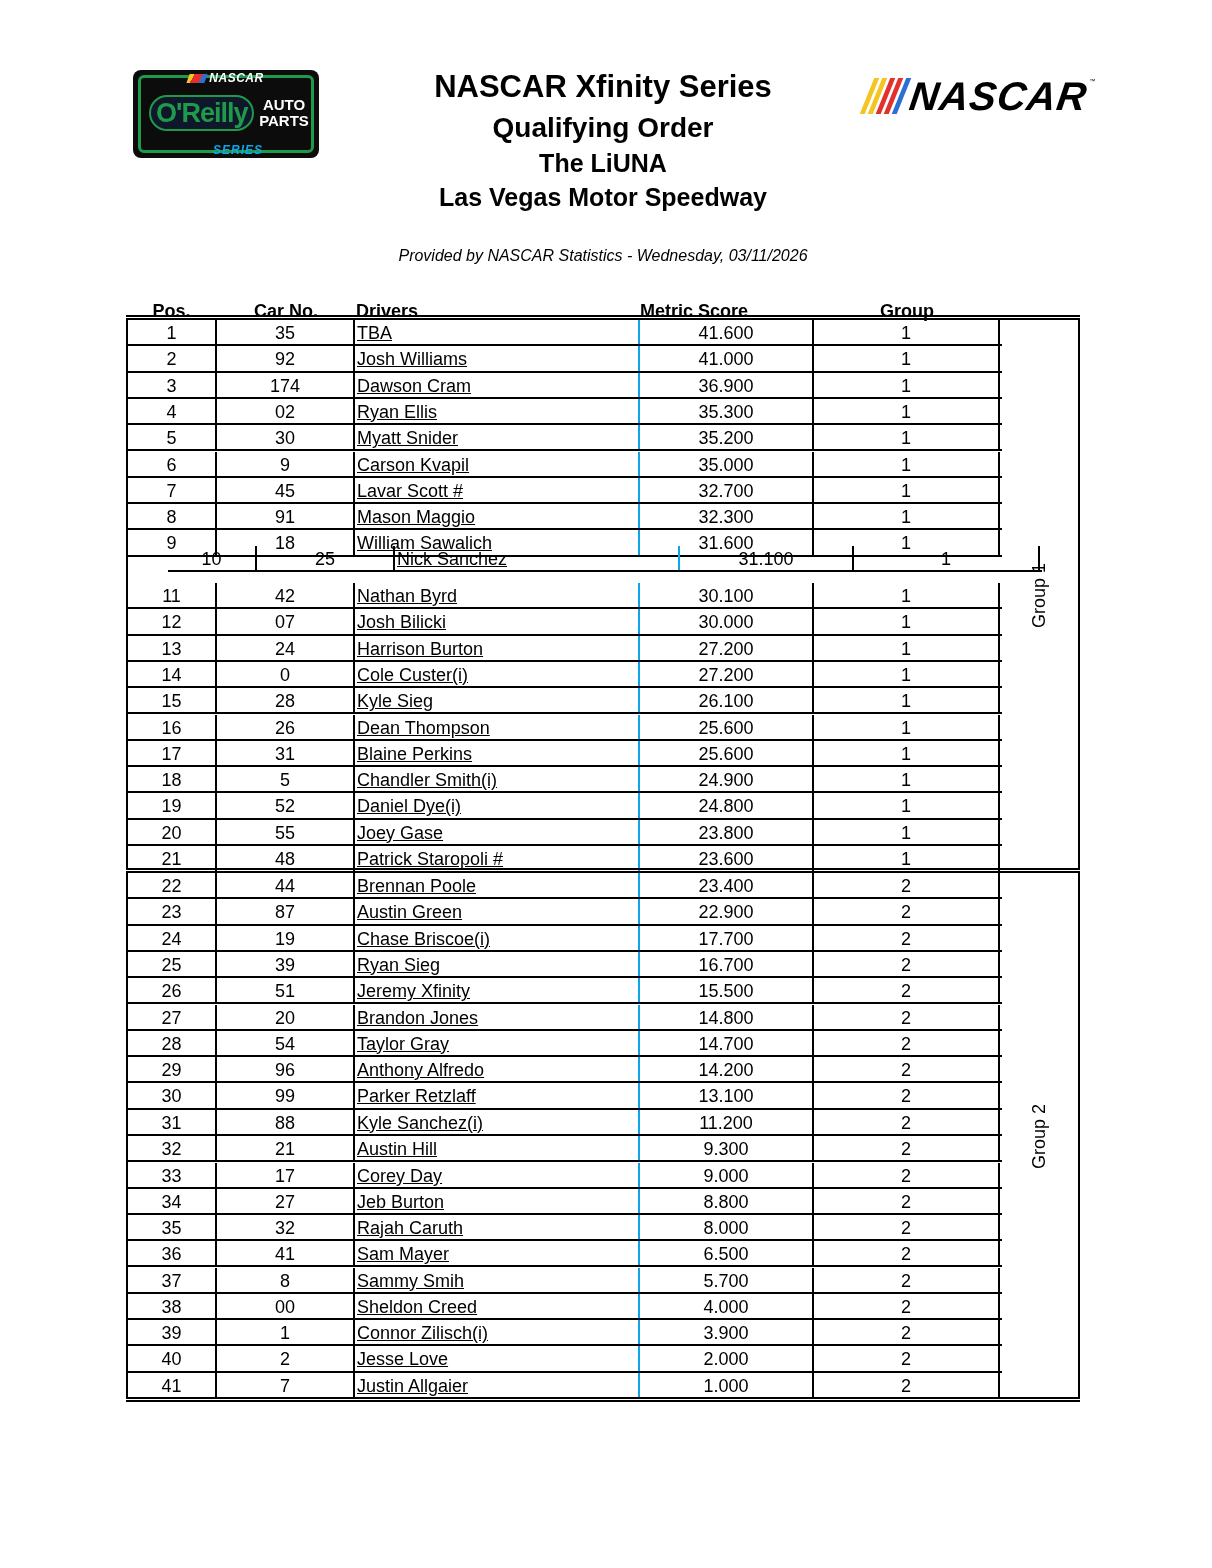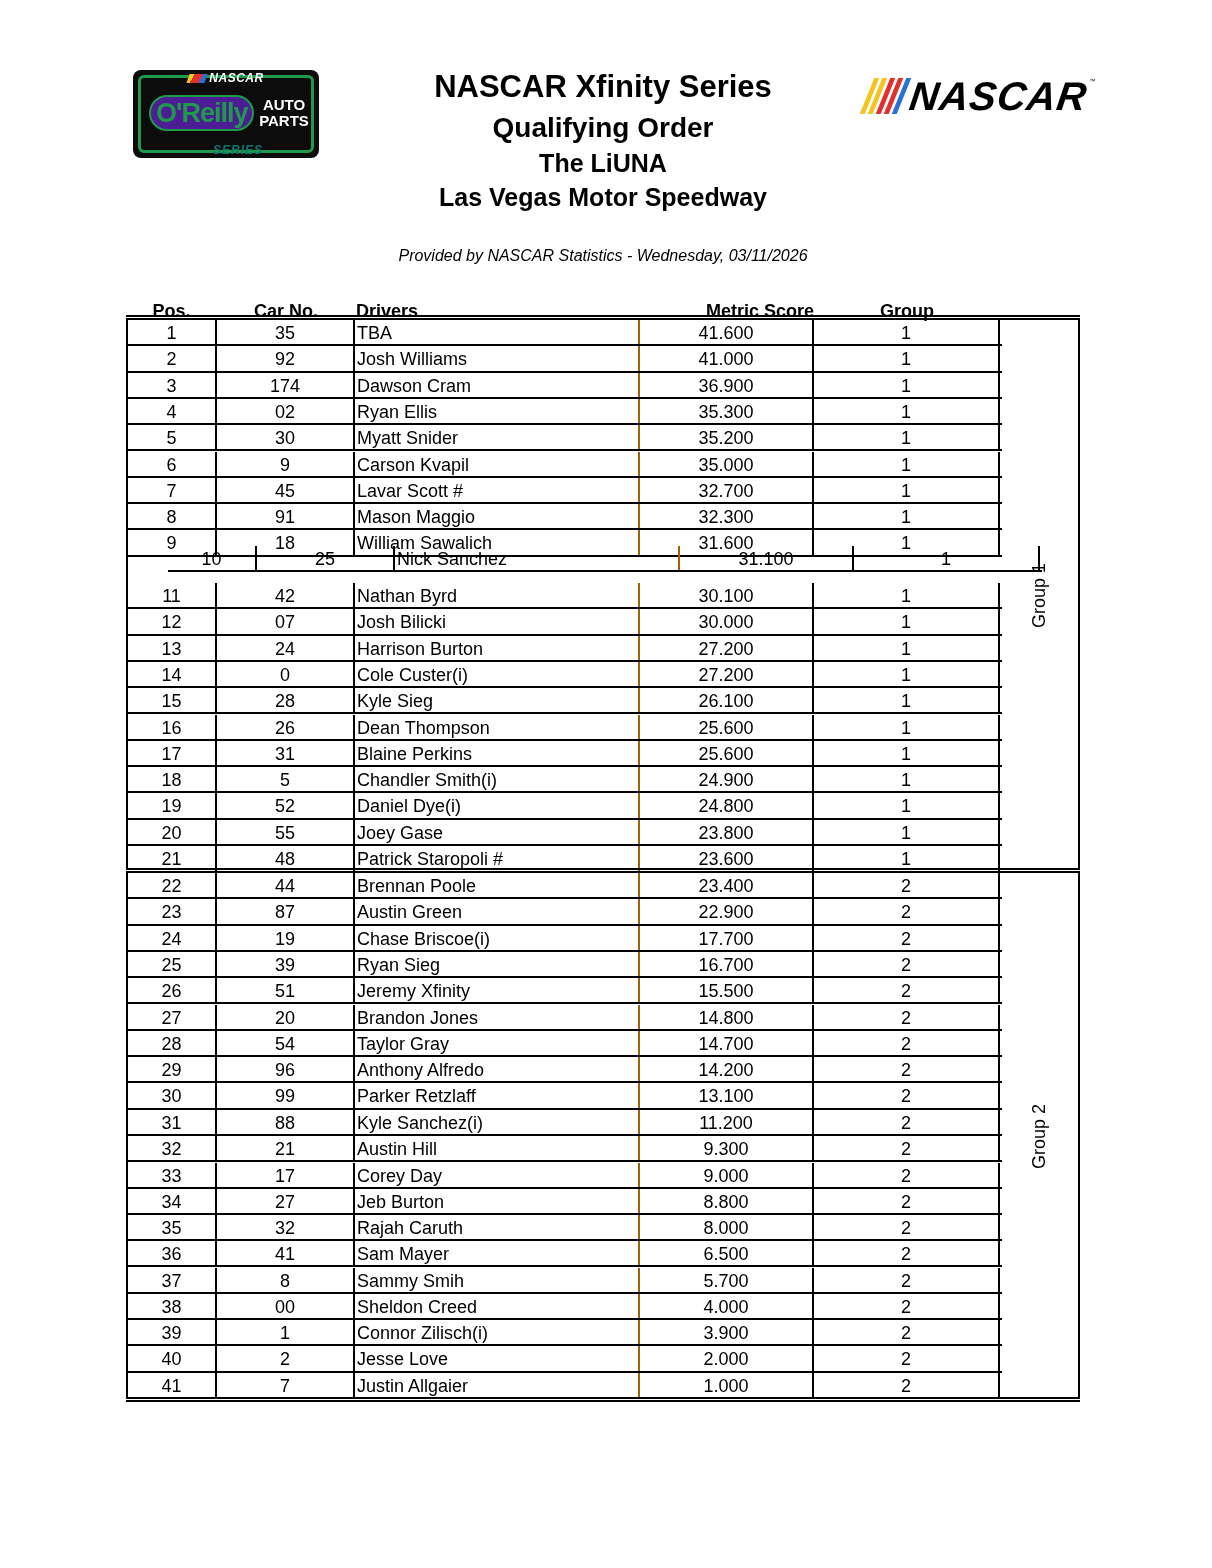--- a/index.html
+++ b/index.html
@@ -3,23 +3,23 @@
 <meta charset="utf-8">
 <style>
   html, body { margin: 0; padding: 0; background: #ffffff; }
   body { width: 1212px; height: 1568px; position: relative; font-family: "Liberation Sans", sans-serif; color: #000; overflow: hidden; }
 
   
   .logo-left { position: absolute; left: 133px; top: 70px; width: 186px; height: 88px; background: #0c0c0c; border-radius: 8px; }
   .logo-left .frame { position: absolute; left: 5px; top: 5px; right: 5px; bottom: 5px; border: 3px solid #1f9a4a; border-radius: 6px; }
   .logo-left .nascar-mini { position: absolute; left: 0; right: 0; top: 1px; text-align: center; font-size: 12px; font-weight: bold; font-style: italic; color: #fff; letter-spacing: 0.5px; }
   .logo-left .nascar-mini span.bars { display: inline-block; width: 18px; height: 9px; margin-right: 3px; background: linear-gradient(100deg, #f3c520 0 25%, #e2312d 25% 50%, #e2312d 50% 70%, #2a6fd6 70% 100%); transform: skewX(-20deg); vertical-align: middle; }
-  .logo-left .oreilly { position: absolute; left: 16px; top: 25px; font-size: 27px; font-weight: bold; color: #1f9a4a; background: #4c1d95; border-radius: 18px; padding: 0 5px; line-height: 32px; letter-spacing: -1px; border: 2px solid #1f9a4a; }
+  .logo-left .oreilly { position: absolute; left: 16px; top: 25px; font-size: 27px; font-weight: bold; color: #1f9a4a; background: #0f172a; border-radius: 18px; padding: 0 5px; line-height: 32px; letter-spacing: -1px; border: 2px solid #1f9a4a; }
   .logo-left .autoparts { position: absolute; left: 126px; top: 27px; font-size: 15px; font-weight: bold; color: #fff; line-height: 16px; text-align: center; }
-  .logo-left .series { position: absolute; left: 0; right: 0; bottom: 1px; text-align: center; font-size: 12px; font-weight: bold; font-style: italic; color: #0f766e; letter-spacing: 1px; padding-left: 24px; }
+  .logo-left .series { position: absolute; left: 0; right: 0; bottom: 1px; text-align: center; font-size: 12px; font-weight: bold; font-style: italic; color: #0ea5e9; letter-spacing: 1px; padding-left: 24px; }
 
   .logo-right { position: absolute; left: 867px; top: 76px; height: 40px; display: flex; align-items: center; }
   .logo-right .bars { display: flex; gap: 3px; margin-right: 6px; }
   .logo-right .bars i { display: block; width: 5px; height: 36px; transform: skewX(-22deg); }
   .logo-right .word { font-size: 40px; font-weight: bold; font-style: italic; color: #000; letter-spacing: 1px; line-height: 40px; transform: skewX(-8deg); }
   .logo-right .tm { font-size: 6px; align-self: flex-start; margin-left: 2px; margin-top: 2px; }
 
   
   .titles { position: absolute; left: 303px; width: 600px; text-align: center; font-weight: bold; }
   .t1 { top: 69px; font-size: 31px; }
@@ -33,21 +33,21 @@
 
   
   .table { position: absolute; left: 126px; top: 315px; width: 954px; }
   .tbl-top { position: absolute; left: 0; top: 0; width: 954px; height: 5px; border-top: 2px solid #000; border-bottom: 2px solid #000; box-sizing: border-box; }
   .group { position: absolute; left: 0; width: 954px; border-left: 2px solid #000; border-right: 2px solid #000; box-sizing: border-box; }
   .row { position: absolute; left: 0; height: 26.3px; width: 874px; border-bottom: 2px solid #000; box-sizing: border-box; font-size: 18px; }
   .row.last { border-bottom: none; }
   .cell { position: absolute; top: 0; height: 100%; line-height: 26px; box-sizing: border-box; }
   .c-pos { left: 0; width: 89px; text-align: center; border-right: 2px solid #000; }
   .c-car { left: 89px; width: 138px; text-align: center; border-right: 2px solid #000; }
-  .c-drv { left: 227px; width: 285px; padding-left: 2px; border-right: 2px solid #a16207; white-space: nowrap; }
+  .c-drv { left: 227px; width: 285px; padding-left: 2px; border-right: 2px solid #0ea5e9; white-space: nowrap; text-decoration: underline; }
   .c-met { left: 512px; width: 174px; text-align: center; border-right: 2px solid #000; }
   .c-grp { left: 686px; width: 186px; text-align: center; border-right: 2px solid #000; }
   .group-label { position: absolute; left: 874px; width: 76px; top: 0; bottom: 0; display: flex; align-items: center; justify-content: center; }
   .group-label span { transform: rotate(-90deg); white-space: nowrap; font-size: 18px; }
   .sep { position: absolute; left: 0; width: 954px; height: 5px; border-top: 2px solid #000; border-bottom: 2px solid #000; box-sizing: border-box; }
 </style>
 </head>
 <body>
 
 <div class="logo-left">
@@ -72,21 +72,21 @@
 
 <div class="titles t1">NASCAR Xfinity Series</div>
 <div class="titles t2">Qualifying Order</div>
 <div class="titles t3">The LiUNA</div>
 <div class="titles t4">Las Vegas Motor Speedway</div>
 <div class="subtitle">Provided by NASCAR Statistics - Wednesday, 03/11/2026</div>
 
 <div class="hdr" style="left:126px;width:91px;text-align:center;">Pos.</div>
 <div class="hdr" style="left:217px;width:138px;text-align:center;">Car No.</div>
 <div class="hdr" style="left:356px;">Drivers</div>
-<div class="hdr" style="left:640px;width:174px;text-align:right;">Metric Score</div>
+<div class="hdr" style="left:640px;width:174px;text-align:left;">Metric Score</div>
 <div class="hdr" style="left:814px;width:186px;text-align:center;">Group</div>
 
 <div class="table">
   <div class="tbl-top"></div>
 
   <div class="group" id="g0" style="top:5px;height:550px;">
     <div class="group-label">
         <span>Group 1</span>
       </div>
   <div class="row" style="top: 0px;">

